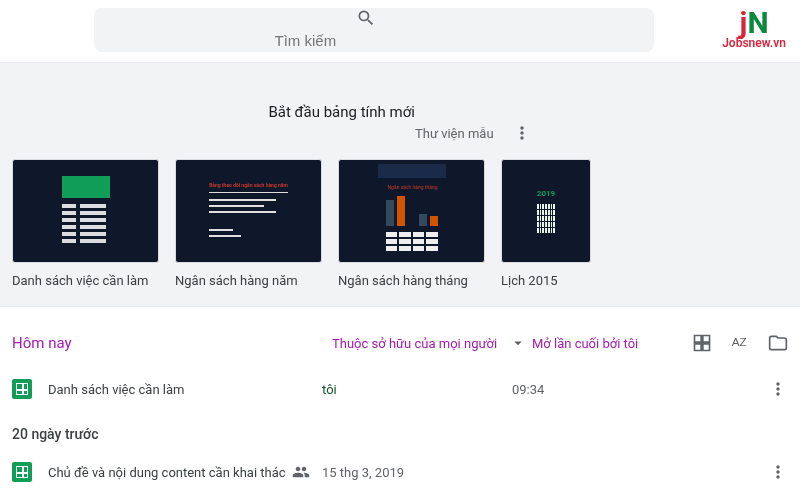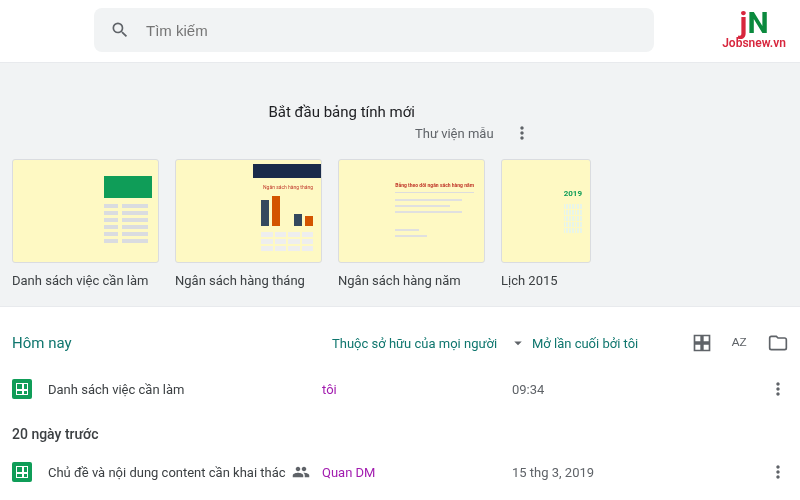--- a/index.html
+++ b/index.html
@@ -13,20 +13,21 @@
     }
     .search-bar {
       margin: 8px 0 0 94px;
       width: 560px;
       height: 44px;
       background: #f1f3f4;
       border-radius: 8px;
       display: flex;
       align-items: center;
       padding: 0 16px;
+      flex-direction: column;
     }
     .search-icon {
       width: 20px; height: 20px;
       margin-right: 16px;
       fill: #5f6368;
     }
     .search-input {
       border: none;
       background: transparent;
       font-size: 15px;
@@ -87,26 +88,26 @@
       padding-left: 2px;
     }
     .template-card {
       width: 147px;
       flex-shrink: 0;
     }
     .template-card.last { width: 90px; }
     .template-thumb {
       width: 100%;
       height: 104px;
-      background: #fef9c3;
+      background: #0f172a;
       border: 1px solid #dadce0;
       border-radius: 3px;
       display: flex;
       align-items: center;
-      justify-content: flex-end;
+      justify-content: center;
       overflow: hidden;
       position: relative;
     }
     .template-label {
       margin-top: 10px;
       font-size: 13px;
       color: #3c4043;
       white-space: nowrap;
       overflow: hidden;
       text-overflow: ellipsis;
@@ -147,21 +148,21 @@
     .thumb-cal .yy{font-size:8px;color:#0f9d58;font-weight:bold;margin-bottom:6px;}
     .thumb-cal .grid{display:grid;grid-template-columns:repeat(7,1fr);gap:1px;}
     .thumb-cal .cell{height:5px;background:#e8f5e9;}
 
     .docs-section { padding: 16px 12px 0; }
     .docs-header {
       display:flex;
       align-items:center;
       padding: 10px 0 14px;
       font-size: 13px;
-      color: #0f766e;
+      color: #a21caf;
     }
     .docs-header .hname { flex: 0 0 320px; font-size:15px; }
     .docs-header .howner { flex: 0 0 200px; display:flex; align-items:center; gap:12px;}
     .docs-header .hdate { flex: 0 0 140px; }
     .docs-header .hactions { display:flex; gap:18px; align-items:center; margin-left:auto; }
     .icon-btn { width:20px; height:20px; fill:#5f6368; cursor:pointer;}
     .doc-row {
       display:flex;
       align-items:center;
       padding: 12px 0;
@@ -189,21 +190,21 @@
       left:4px; right:4px; top:50%;
       height:1.5px; background:#fff;
       box-shadow: 5px -5px 0 -0px #fff inset;
     }
     .sheets-icon .v{
       position:absolute;
       top:4px;bottom:4px;left:50%;
       width:1.5px;background:#fff;
     }
     .doc-name{ flex:0 0 310px; display:flex; align-items:center;}
-    .doc-owner{ flex:0 0 190px; color:#a21caf;}
+    .doc-owner{ flex:0 0 190px; color:#14532d;}
     .doc-date{ flex:0 0 130px; color:#5f6368;}
     .doc-more{ margin-left:auto;}
     .shared-icon{width:18px;height:18px;fill:#5f6368;margin-left:6px;}
     .section-label{
       font-size:14px;
       font-weight:500;
       color:#3c4043;
       padding: 14px 0 8px;
     }
     .dropdown-arrow{width:18px;height:18px;fill:#5f6368;}
@@ -264,20 +265,34 @@
               <div class="c c3"></div>
             </div>
         <div class="row">
               <div class="c c1"></div>
               <div class="c c2"></div>
               <div class="c c3"></div>
             </div>
       </div>
         </div>
       <div class="template-label">Danh sách việc cần làm</div>
+    </div>
+    <div class="template-card">
+      <div class="template-thumb">
+          <div class="thumb-annual">
+        <div class="t">Bảng theo dõi ngân sách hàng năm</div>
+        <div class="l m"></div>
+            <div class="l s"></div>
+            <div class="l m"></div>
+        <div style="height:12px"></div>
+        <div class="l s" style="width:30%"></div>
+        <div class="l s" style="width:40%"></div>
+      </div>
+        </div>
+      <div class="template-label">Ngân sách hàng năm</div>
     </div>
     <div class="template-card">
       <div class="template-thumb">
           <div class="thumb-monthly">
         <div class="top"></div>
         <div class="body">
           <div class="tt">Ngân sách hàng tháng</div>
           <div class="bars">
                 <div class="bar b1"></div>
                 <div class="bar b2"></div>
@@ -303,34 +318,20 @@
                   <div class="td"></div>
                   <div class="td"></div>
                   <div class="td"></div>
                 </div>
           </div>
         </div>
       </div>
         </div>
       <div class="template-label">Ngân sách hàng tháng</div>
     </div>
-    <div class="template-card">
-      <div class="template-thumb">
-          <div class="thumb-annual">
-        <div class="t">Bảng theo dõi ngân sách hàng năm</div>
-        <div class="l m"></div>
-            <div class="l s"></div>
-            <div class="l m"></div>
-        <div style="height:12px"></div>
-        <div class="l s" style="width:30%"></div>
-        <div class="l s" style="width:40%"></div>
-      </div>
-        </div>
-      <div class="template-label">Ngân sách hàng năm</div>
-    </div>
     <div class="template-card last">
       <div class="template-thumb">
           <div class="thumb-cal">
         <div class="yy">2019</div>
         <div class="grid">
           <div class="cell"></div>
               <div class="cell"></div>
               <div class="cell"></div>
               <div class="cell"></div>
               <div class="cell"></div>
@@ -414,19 +415,18 @@
   <div class="doc-row">
     <div class="doc-name">
       <div class="sheets-icon">
           <div class="v"></div>
         </div>
       <span>Chủ đề và nội dung content cần khai thác</span>
       <svg class="shared-icon" viewBox="0 0 24 24">
           <path d="M16 11c1.66 0 3-1.34 3-3s-1.34-3-3-3-3 1.34-3 3 1.34 3 3 3zm-8 0c1.66 0 3-1.34 3-3S9.66 5 8 5 5 6.34 5 8s1.34 3 3 3zm0 2c-2.33 0-7 1.17-7 3.5V19h14v-2.5c0-2.33-4.67-3.5-7-3.5zm8 0c-.29 0-.62.02-.97.05 1.16.84 1.97 1.97 1.97 3.45V19h6v-2.5c0-2.33-4.67-3.5-7-3.5z"></path>
         </svg>
     </div>
-    <div class="doc-owner">Quan DM</div>
     <div class="doc-date">15 thg 3, 2019</div>
     <svg class="icon-btn doc-more" viewBox="0 0 24 24">
         <path d="M12 8c1.1 0 2-.9 2-2s-.9-2-2-2-2 .9-2 2 .9 2 2 2zm0 2c-1.1 0-2 .9-2 2s.9 2 2 2 2-.9 2-2-.9-2-2-2zm0 6c-1.1 0-2 .9-2 2s.9 2 2 2 2-.9 2-2-.9-2-2-2z"></path>
       </svg>
   </div>
 </div>
 
 </body></html>

